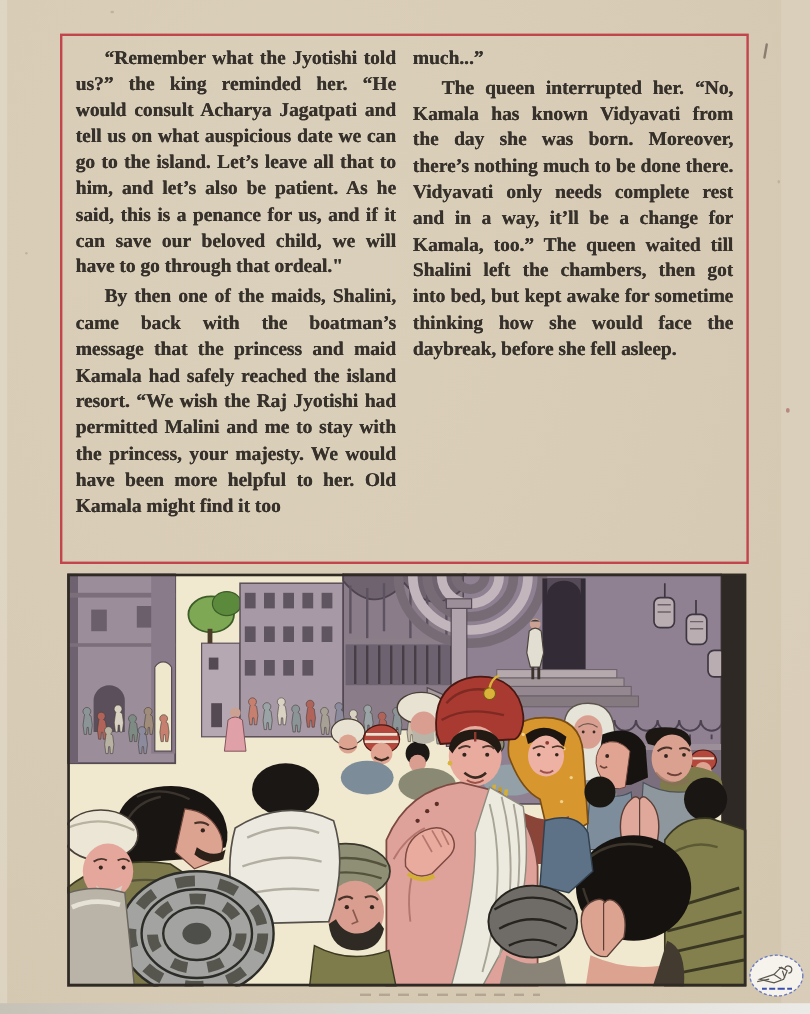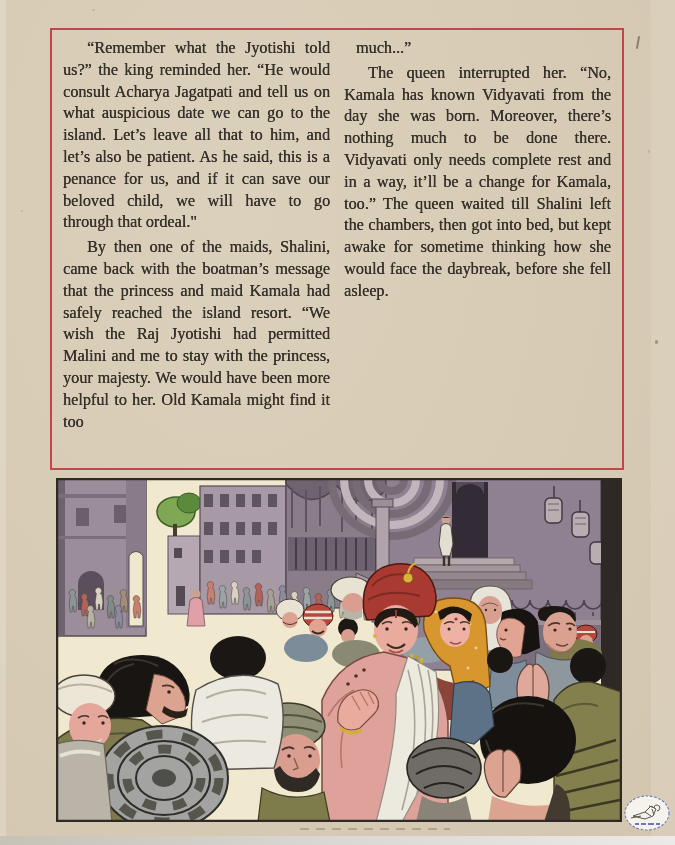--- a/index.html
+++ b/index.html
@@ -16,28 +16,28 @@
   .pen-mark{position:absolute;left:637px;top:36px;width:2px;height:13px;background:#6b5d52;
     transform:rotate(10deg);border-radius:1px;opacity:.7;}
   .pen-mark2{position:absolute;left:655px;top:340px;width:3px;height:4px;background:#a05a55;
     border-radius:2px;opacity:.6;}
 
   .text-panel{
     position:absolute;left:50px;top:28px;width:574px;height:442px;
     border:2px solid #c2444c;box-sizing:border-box;
     display:flex;gap:14px;padding:8px 11px;overflow:hidden;
   }
-  .col{flex:1;overflow:hidden;}
+  .col{flex:1;overflow:hidden;font-weight:bold;}
   .col p{
     margin:0 0 3px 0;
     font-size:16.2px;line-height:21.8px;color:#36312b;
     text-align:justify;text-indent:24px;
     text-shadow:0.25px 0 0 currentColor;
   }
-  .col p.no-indent{text-indent:0;margin-left:12px;}
+  .col p.no-indent{text-indent:0;}
 
   .illustration{position:absolute;left:56px;top:478px;width:566px;height:344px;}
   .under-dashes{position:absolute;left:300px;top:828px;width:150px;height:2px;opacity:.5;
     background:repeating-linear-gradient(to right,#8f8373 0 9px,transparent 9px 16px);}
 
   .watermark{position:absolute;left:623px;top:794px;width:48px;height:40px;}
 </style>
 </head>
 <body>
 

